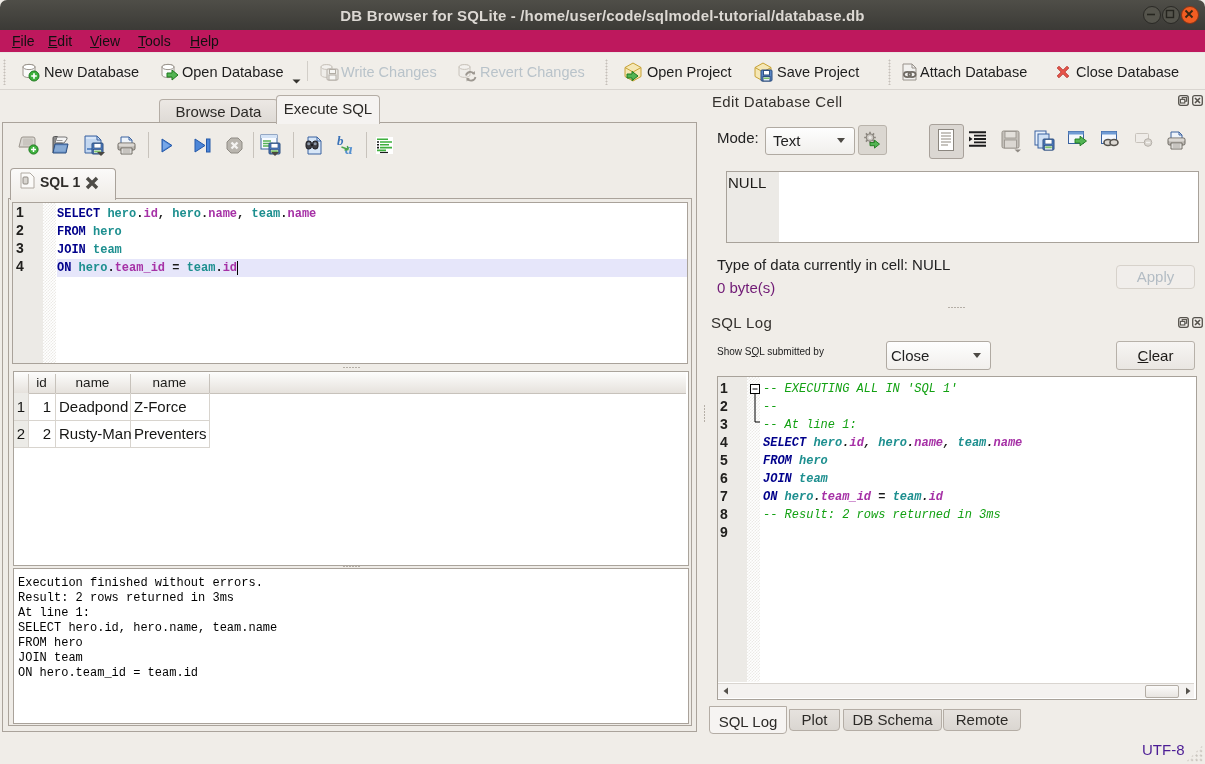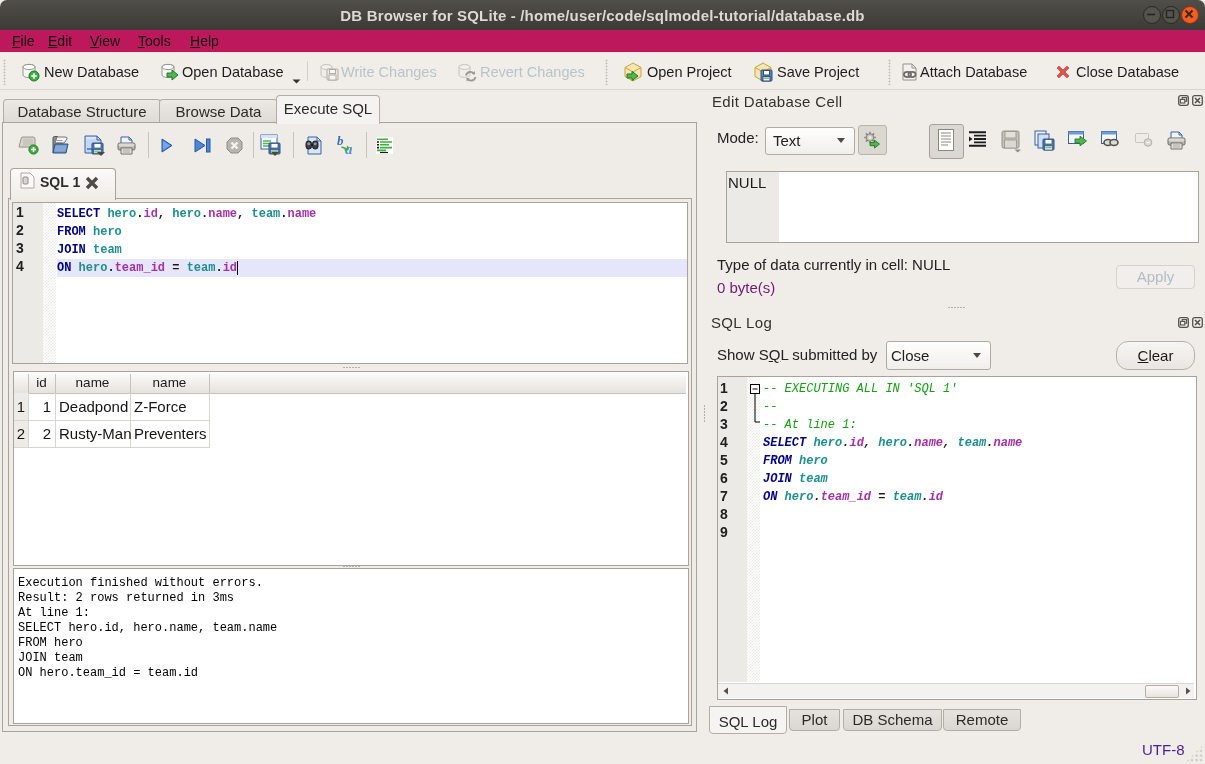--- a/index.html
+++ b/index.html
@@ -67,21 +67,21 @@
 
 .hdots{position:absolute;width:18px;height:3px;
  background-image:radial-gradient(circle at 1px 1.5px,#b5afa7 0.9px,transparent 1.1px);background-size:3px 3px;}
 .vdots{position:absolute;width:3px;height:18px;
  background-image:radial-gradient(circle at 1.5px 1px,#b5afa7 0.9px,transparent 1.1px);background-size:3px 3px;}
 
 .docktitle{position:absolute;font-size:15px;color:#34312d;letter-spacing:0.35px;}
 .combo{position:absolute;background:linear-gradient(#fefefe,#f1efec);border:1px solid #b0aaa2;border-radius:3px;}
 .combo .ctext{position:absolute;left:9px;top:4px;font-size:15px;color:#222;}
 .combo .arrow{position:absolute;right:9px;top:10px;width:0;height:0;border-left:4px solid transparent;border-right:4px solid transparent;border-top:5px solid #4d4a45;}
-.button{position:absolute;border:1px solid #b7b1a9;border-radius:12px;background:linear-gradient(#f7f5f3,#e9e6e2);text-align:center;font-size:15px;}
+.button{position:absolute;border:1px solid #b7b1a9;border-radius:3px;background:linear-gradient(#f7f5f3,#e9e6e2);text-align:center;font-size:15px;}
 #cellarea{left:726px;top:171px;width:471px;height:70px;background:#fff;border:1px solid #a8a29a;}
 #cellgutter{left:0;top:0;width:52px;height:70px;background:#eceae6;}
 
 #logframe{left:717px;top:376px;width:478px;height:322px;background:#fff;border:1px solid #a8a29a;}
 #loggutter{left:0;top:0;width:29px;height:305px;background:#eceae6;}
 #logfold{left:29px;top:0;width:13px;height:305px;
  background-image:linear-gradient(45deg,#eceae6 25%,transparent 25%,transparent 75%,#eceae6 75%),linear-gradient(45deg,#eceae6 25%,transparent 25%,transparent 75%,#eceae6 75%);
  background-size:3px 3px;background-position:0 0,1.5px 1.5px;background-color:#fff;}
 .loglnum{position:absolute;left:2px;font-size:14px;font-weight:bold;color:#21201e;}
 .logline{position:absolute;left:45px;white-space:pre;font-family:"Liberation Mono",monospace;font-size:12px;font-weight:bold;line-height:18px;font-style:italic;}
@@ -190,21 +190,20 @@
  <ellipse cx="6.5" cy="11.5" rx="3.6" ry="2.6" fill="none" stroke="#6f6a63" stroke-width="1.7"></ellipse>
  <ellipse cx="11" cy="11.5" rx="3.6" ry="2.6" fill="none" stroke="#6f6a63" stroke-width="1.7"></ellipse>
 </svg>
 
 <svg class="abs" style="left:1054px;top:63px" width="18" height="18" viewBox="0 0 18 18">
  <path d="M3.2 5 L5 3.2 9 7.2 13 3.2 14.8 5 10.8 9 14.8 13 13 14.8 9 10.8 5 14.8 3.2 13 7.2 9 z" fill="#e8544a" stroke="#b02c24" stroke-width="0.8"></path>
 </svg>
 </div>
 
 <div class="abs" id="maintabs">
- <div class="mtab" style="left:3px;width:156px">Database Structure</div>
  <div class="mtab" style="left:159px;width:117px">Browse Data</div>
  <div class="mtab active" style="left:276px;width:102px">Execute SQL</div>
 </div>
 
 <div class="abs" id="pane-l"></div>
 <div class="abs" id="frame-l"></div>
 <div class="abs" id="sqltoolbar">
  <div class="vsep" style="left:140px"></div>
  <div class="vsep" style="left:245px"></div>
  <div class="vsep" style="left:285px"></div>
@@ -457,21 +456,21 @@
 
 <div class="abs" id="cellarea">
  <div class="abs" id="cellgutter"></div>
  <div class="abs" style="left:1px;top:2px;font-size:15px;color:#1d1b18">NULL</div>
 </div>
 <div class="abs" style="left:717px;top:256px;font-size:15px;color:#222">Type of data currently in cell: NULL</div>
 <div class="abs" style="left:717px;top:279px;font-size:15px;color:#701a75">0 byte(s)</div>
 <div class="abs" style="left:1116px;top:265px;width:77px;height:22px;line-height:22px;text-align:center;font-size:15px;border:1px solid #d7d2cb;border-radius:4px;background:#f1eeeb;color:#b3bcc4">Apply</div>
 <div class="hdots" style="left:948px;top:306px"></div>
 
-<div class="abs" style="left:717px;top:346px;font-size:15px;color:#222">Show S<u>Q</u>L submitted by</div>
+<div class="abs" style="left:717px;top:346px;font-size:10px;color:#222">Show S<u>Q</u>L submitted by</div>
 <div class="combo" style="left:886px;top:341px;width:103px;height:27px">
     <span class="ctext" style="left:4px;top:5px">Close</span>
     <span class="arrow" style="top:11px"></span>
   </div>
 <div class="button" style="left:1116px;top:341px;width:77px;height:27px;line-height:27px;color:#1c1a17"><u>C</u>lear</div>
 
 <div class="abs" id="logframe">
  <div class="abs" id="loggutter"></div>
  <div class="abs" id="logfold"></div>
  <div class="loglnum" style="top:3px">1</div>
@@ -483,20 +482,21 @@
  <div class="loglnum" style="top:111px">7</div>
  <div class="loglnum" style="top:129px">8</div>
  <div class="loglnum" style="top:147px">9</div>
  <div class="logline cmt" style="top:3px">-- EXECUTING ALL IN 'SQL 1'</div>
  <div class="logline cmt" style="top:21px">--</div>
  <div class="logline cmt" style="top:39px">-- At line 1:</div>
  <div class="logline" style="top:57px"><span class="kw">SELECT</span> <span class="tbl">hero</span>.<span class="fld">id</span>, <span class="tbl">hero</span>.<span class="fld">name</span>, <span class="tbl">team</span>.<span class="fld">name</span></div>
  <div class="logline" style="top:75px"><span class="kw">FROM</span> <span class="tbl">hero</span></div>
  <div class="logline" style="top:93px"><span class="kw">JOIN</span> <span class="tbl">team</span></div>
  <div class="logline" style="top:111px"><span class="kw">ON</span> <span class="tbl">hero</span>.<span class="fld">team_id</span> = <span class="tbl">team</span>.<span class="fld">id</span></div>
+ <div class="logline cmt" style="top:129px">-- Result: 2 rows returned in 3ms</div>
  <svg class="abs" style="left:31px;top:6px" width="12" height="45" viewBox="0 0 12 45">
       <rect x="1.5" y="1.5" width="9" height="9" fill="#fff" stroke="#000"></rect>
       <line x1="3.5" y1="6" x2="8.5" y2="6" stroke="#000"></line>
       <line x1="6" y1="11" x2="6" y2="39" stroke="#000"></line>
       <line x1="6" y1="39" x2="11" y2="39" stroke="#000"></line>
     </svg>
  <div class="abs" id="logsb">
   <svg class="abs" style="left:4px;top:3px" width="8" height="8" viewBox="0 0 8 8">
         <path d="M6 0.5 L1.5 4 L6 7.5 z" fill="#55524c"></path>
       </svg>

